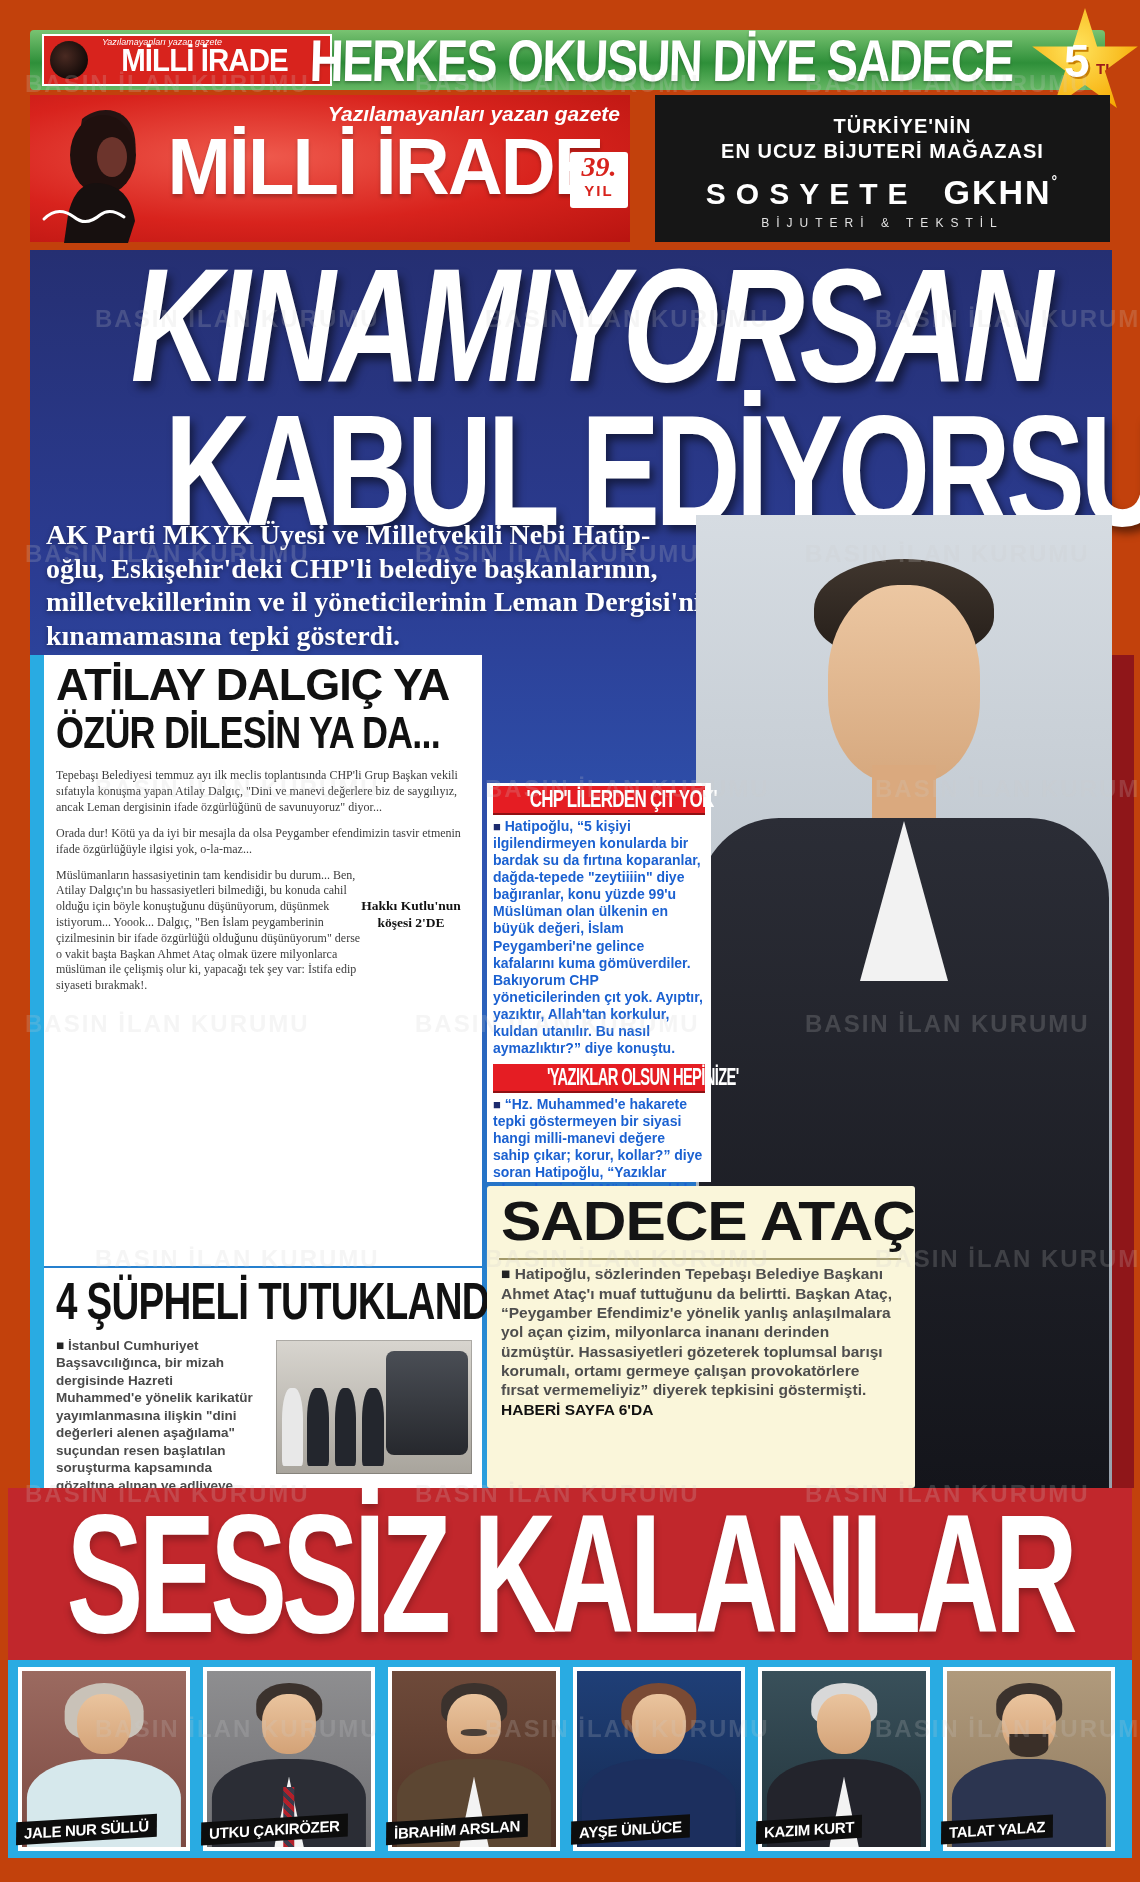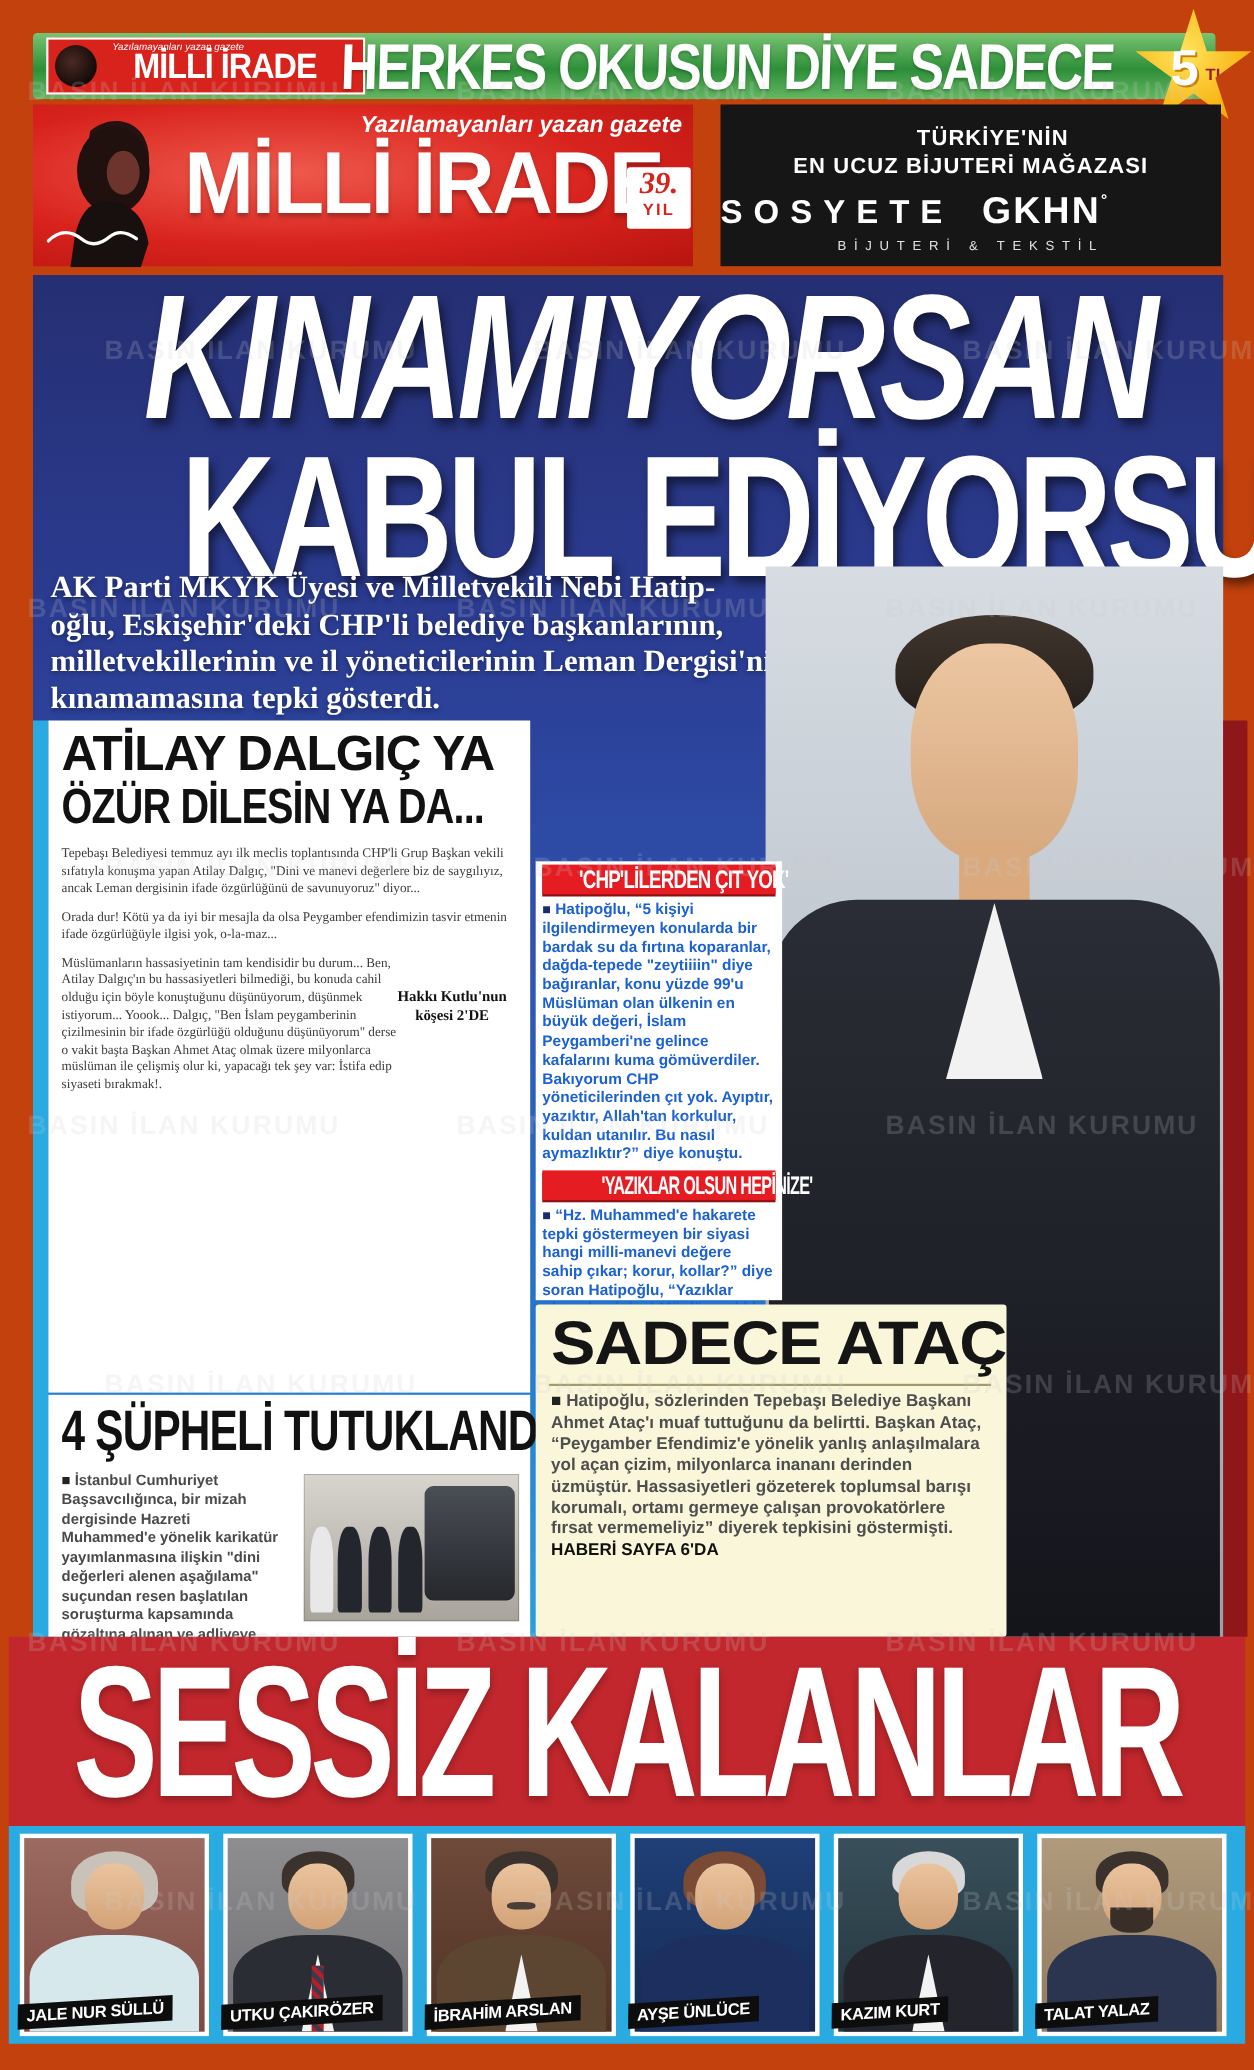--- a/index.html
+++ b/index.html
@@ -46,21 +46,21 @@
   .yil-lbl{font-size:15px;font-weight:700;letter-spacing:2px;line-height:18px;}
   .date-strip{position:absolute;left:128px;right:4px;bottom:4px;height:26px;background:#fff;border-radius:3px;
     display:flex;align-items:center;justify-content:space-between;padding:0 12px;box-sizing:border-box;
     font-size:15px;font-weight:700;color:#15152a;}
 
   
   .ad-box{position:absolute;left:655px;top:95px;width:455px;height:147px;background:#161616;color:#fff;
     text-align:center;box-sizing:border-box;padding-top:20px;}
   .ad-l1{font-size:20px;font-weight:700;letter-spacing:1px;padding-left:40px;}
   .ad-l2{font-size:20px;font-weight:700;letter-spacing:1px;margin-top:2px;}
-  .ad-brand{margin-top:10px;display:flex;align-items:baseline;gap:26px;}
+  .ad-brand{margin-top:10px;display:flex;justify-content:center;align-items:baseline;gap:26px;}
   .ad-b1{font-size:30px;font-weight:700;letter-spacing:10px;}
   .ad-b2{font-size:34px;font-weight:700;letter-spacing:2px;}
   .ad-sup{font-size:14px;vertical-align:top;}
   .ad-l3{font-size:12px;letter-spacing:7px;color:#e2e2e2;margin-top:4px;}
 
   
   .main-box{position:absolute;left:30px;top:250px;width:1082px;height:1238px;
     background:linear-gradient(180deg,#252f72 0%,#2b3c92 26%,#2f55b2 52%,#2478ca 78%,#2aa0de 100%);}
   .hl{position:absolute;width:100%;text-align:center;white-space:nowrap;}
   .hl span{display:inline-block;color:#fff;font-weight:700;letter-spacing:-6px;

